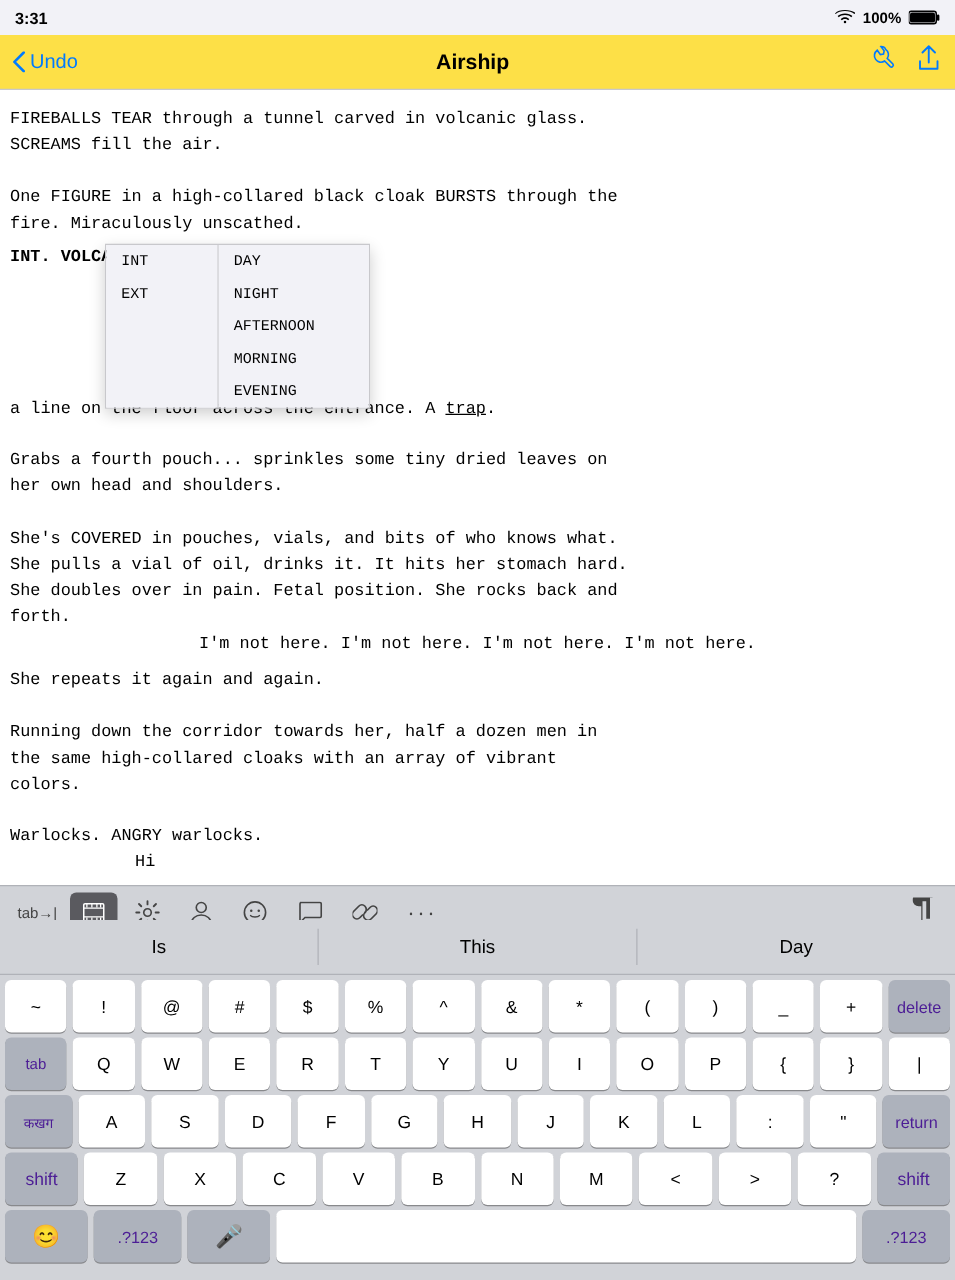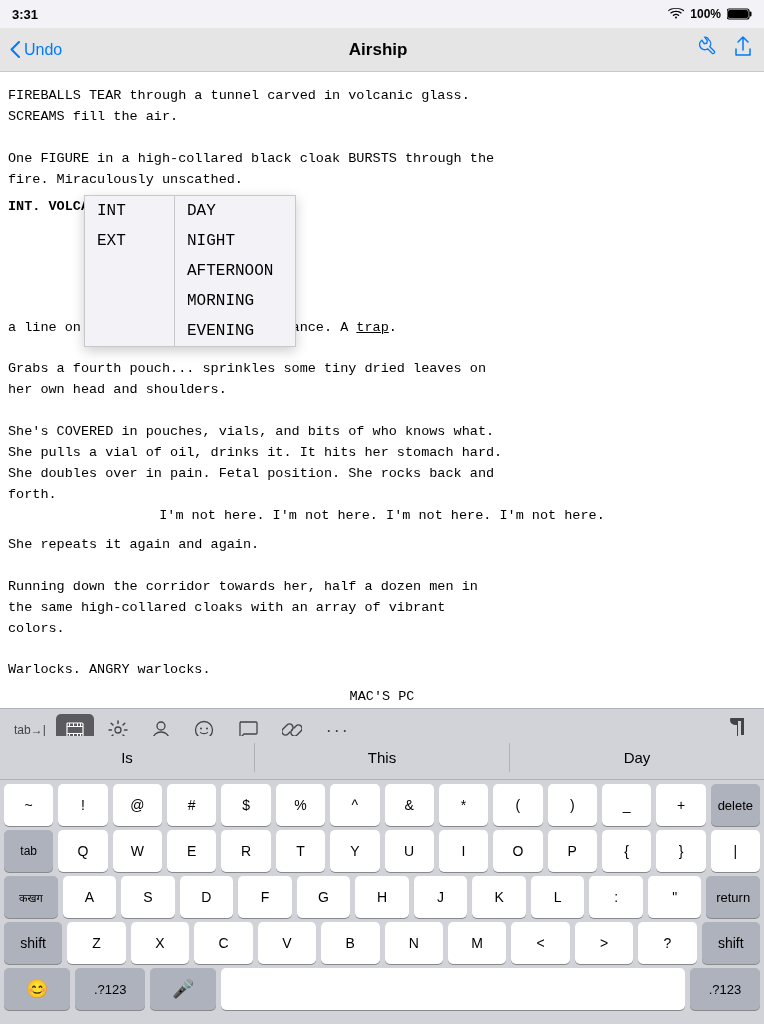--- a/index.html
+++ b/index.html
@@ -22,21 +22,21 @@
       justify-content: space-between;
       padding: 0 12px;
       font-size: 13px;
       font-weight: 600;
     }
     #status-bar .right-icons { display: flex; align-items: center; gap: 6px; }
 
     
     #nav-bar {
       height: 44px;
-      background: #e5e5e5;
+      background: #fde047;
       border-bottom: 1px solid #c8c8cc;
       display: flex;
       align-items: center;
       justify-content: space-between;
       padding: 0 10px;
     }
     #nav-bar .nav-left { display: flex; align-items: center; gap: 4px; color: #007aff; font-size: 16px; cursor: pointer; }
     #nav-bar .nav-title { font-size: 17px; font-weight: 600; color: #000; }
     #nav-bar .nav-right { display: flex; align-items: center; gap: 16px; }
     #nav-bar .nav-right span { color: #007aff; font-size: 20px; cursor: pointer; }
@@ -118,21 +118,21 @@
       min-width: 180px;
     }
     #autocomplete-col3 {
       background: #f2f2f7;
       min-width: 120px;
     }
 
     .ac-item {
       padding: 6px 12px;
       font-family: 'Courier New', Courier, monospace;
-      font-size: 16px;
+      font-size: 12px;
       color: #000;
       cursor: pointer;
       white-space: nowrap;
     }
     .ac-item.selected {
       background: #4a90d9;
       color: #fff;
     }
 
     
@@ -239,21 +239,21 @@
       justify-content: center;
       height: 42px;
       min-width: 38px;
       cursor: pointer;
       box-shadow: 0 1px 0 rgba(0,0,0,0.35);
       user-select: none;
       flex: 1;
     }
     .key.dark {
       background: #adb2bc;
-      color: #000000;
+      color: #4c1d95;
     }
     .key.widest { flex: 5; }
     .key.special {
       background: #adb2bc;
       font-size: 12px;
       font-weight: 500;
     }
     .key.delete-key {
       background: #adb2bc;
       font-size: 13px;
@@ -362,21 +362,20 @@
 here. I'm not here.</div>
 
   <div class="script-text" style="margin-top:8px;">She repeats it again and again.
 
 Running down the corridor towards her, half a dozen men in
 the same high-collared cloaks with an array of vibrant
 colors.
 
 Warlocks. ANGRY warlocks.</div>
 
-  <div class="character-cue" style="margin-top:8px;">MAC'S PC</div>
   <div class="script-text" style="margin-left:100px;">Hi</div>
 
 </div>
 
 <div id="autocomplete-container">
 
   <div id="autocomplete-col1">
     <div class="ac-item">INT</div>
     <div class="ac-item">EXT</div>
   </div>

